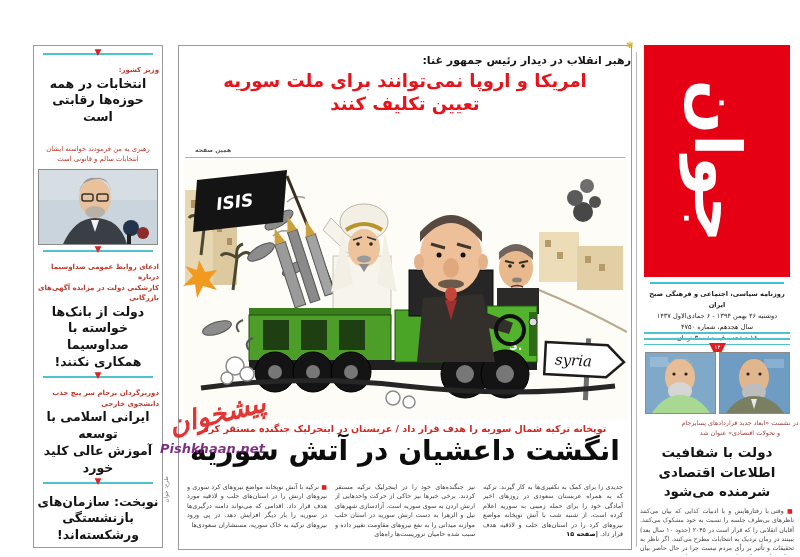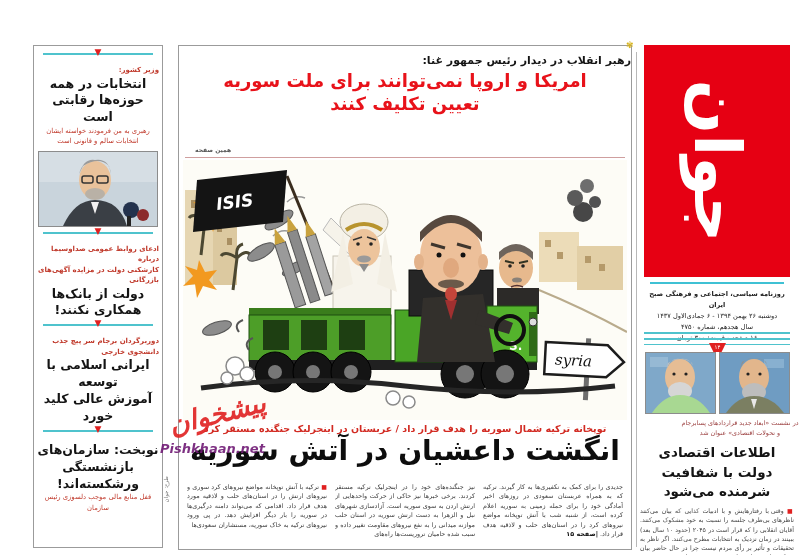--- a/index.html
+++ b/index.html
@@ -7,21 +7,21 @@
         font-family:"DejaVu Sans",sans-serif;}
   .abs{position:absolute;}
   .box{position:absolute;border:1px solid #9b9b9b;background:#fff;}
   
   .sidebar{left:33px;top:45px;width:130px;height:503px;padding:2px 3px;box-sizing:border-box;}
   .divider{position:relative;margin:5px 6px 3px;border-top:2px solid #4fc3cd;height:7px;}
   .divider .tri{position:absolute;top:-7px;left:50%;transform:translateX(-50%);
                 color:#e02020;font-size:9px;line-height:1;}
   .sb-kicker{color:#c0392b;font-size:7px;font-weight:bold;text-align:right;line-height:1.5;direction:rtl;}
   .sb-headline{color:#141414;font-size:12.5px;font-weight:bold;text-align:center;line-height:1.35;direction:rtl;}
-  .sb-sub{color:#c0392b;font-size:6.8px;text-align:center;line-height:1.5;direction:rtl;margin-top:0;}
+  .sb-sub{color:#c0392b;font-size:6.8px;text-align:center;line-height:1.5;direction:rtl;margin-top:18px;}
   .sb-photo{display:block;margin:4px auto 2px;border:1px solid #8c8c8c;}
   
   .main{left:178px;top:45px;width:452px;height:503px;}
   .m-kicker{position:absolute;top:8px;left:0;right:0;text-align:right;
             font-size:11px;font-weight:bold;color:#151515;direction:rtl;}
   .m-headline{position:absolute;top:23px;left:0;right:0;text-align:center;color:#e8121a;
               font-size:18px;font-weight:bold;line-height:1.28;direction:rtl;}
   .page-tag{position:absolute;top:100px;left:16px;font-size:6px;font-weight:bold;color:#555;direction:rtl;}
   .m-rule{position:absolute;top:111px;left:6px;right:6px;border-top:1px solid #cf9f9f;}
   .m-kicker2{position:absolute;top:377px;left:0;right:0;text-align:center;
@@ -101,20 +101,21 @@
 
     <div class="divider">
         <span class="tri">▼</span>
       </div>
     <div class="sb-kicker">
       <div>ادعای روابط عمومی صداوسیما درباره</div>
       <div>کارشکنی دولت در مزایده آگهی‌های بازرگانی</div>
     </div>
     <div class="sb-headline">
       <div>دولت از بانک‌ها</div>
+      <div>خواسته با صداوسیما</div>
       <div>همکاری نکنند!</div>
     </div>
 
     <div class="divider">
         <span class="tri">▼</span>
       </div>
     <div class="sb-kicker">
       <div>دوربرگردان برجام سر پیچ جذب دانشجوی خارجی</div>
     </div>
     <div class="sb-headline">
@@ -343,22 +344,22 @@
       <polygon points="31,46 37,46 34,56" fill="#e8e8e8"></polygon>
     </svg>
   </div>
 
   <div class="abs mh-caption">
     <div>در نشست «ابعاد جدید قراردادهای پسابرجام</div>
     <div>و تحولات اقتصادی» عنوان شد</div>
   </div>
 
   <div class="abs mh-headline">
+    <div>دولت با شفافیت</div>
     <div>اطلاعات اقتصادی</div>
-    <div>دولت با شفافیت</div>
     <div>شرمنده می‌شود</div>
   </div>
 
   <div class="abs mh-body">
     <span class="red-bullet">■</span>
     <span>وقتی با رفتارهایش و با ادبیات کذایی که بیان می‌کنند ناظرهای بی‌طرف جلسه را نسبت به خود مشکوک می‌کنند. آقایان انقلابی را که قرار است در ۲۰۴۵ (حدود ۱۰ سال بعد) ببینند در زمان نزدیک به انتخابات مطرح می‌کنند. اگر ناظر به تحقیقات و تأثیر بر رأی مردم نیست چرا در حال حاضر بیان می‌کنند. این رفتار سیاسی و نسنجیده تنها به ضرر پیشرفت موجود است.</span>
   </div>
 
 </div>
 

